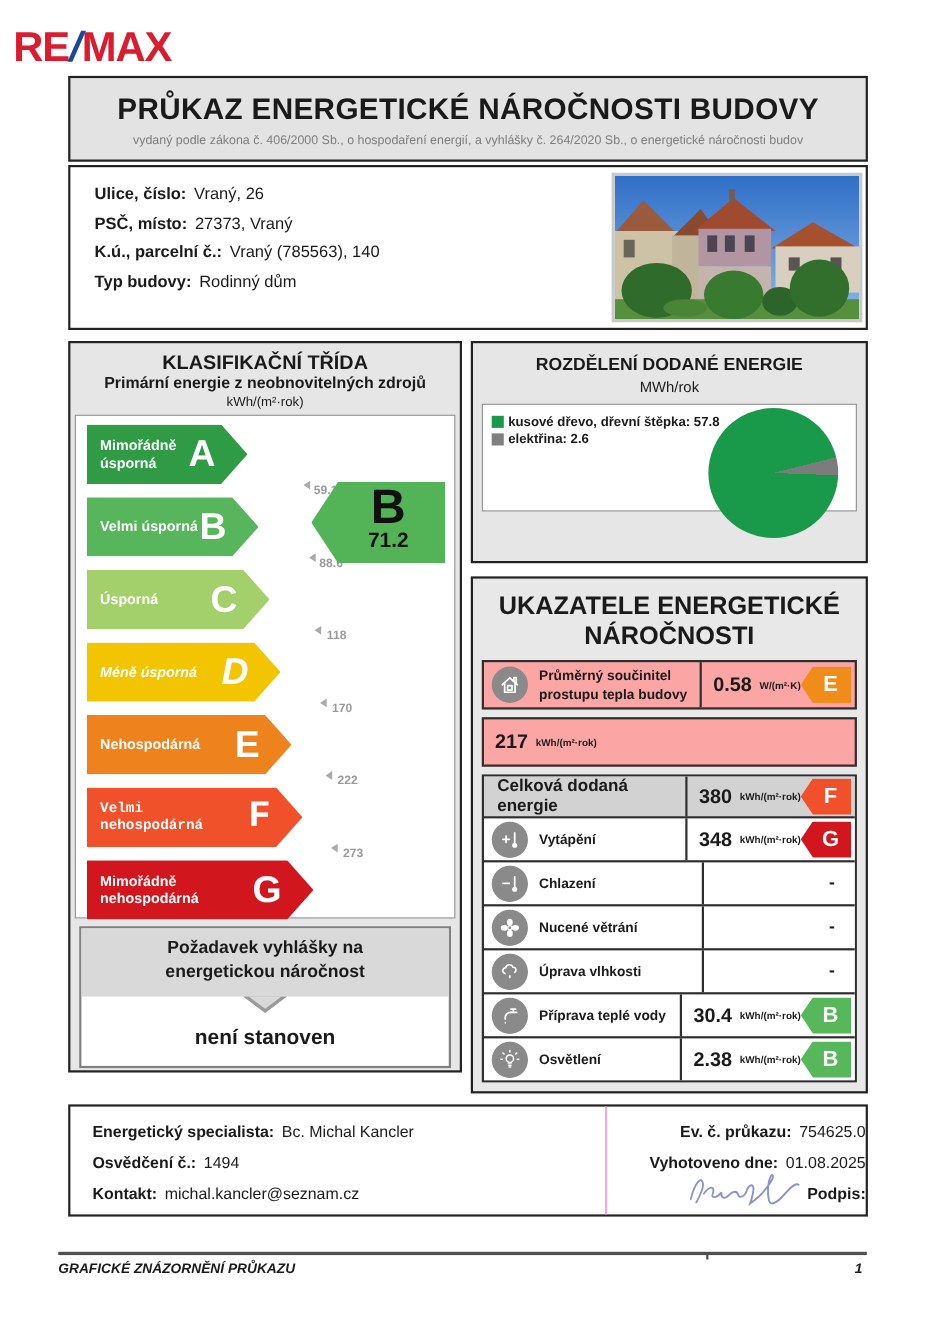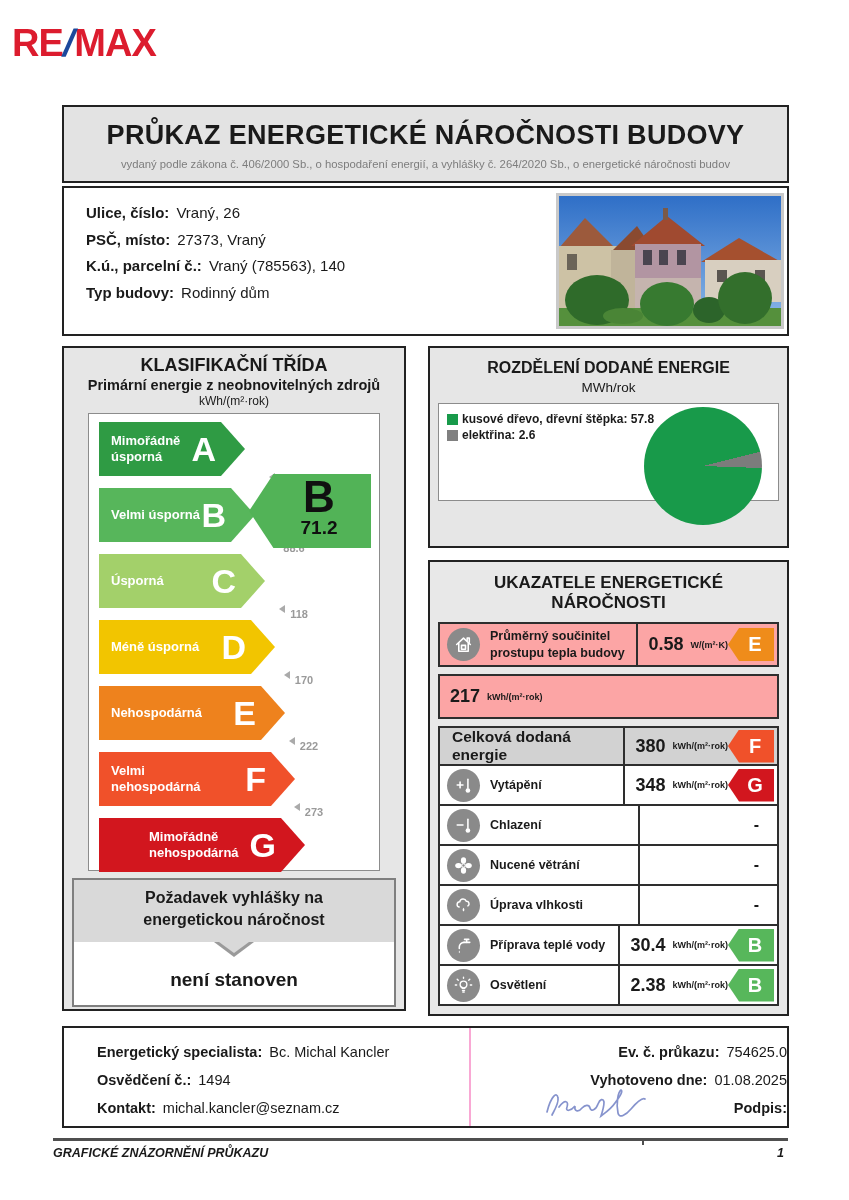--- a/index.html
+++ b/index.html
@@ -2,55 +2,55 @@
 <html><head>
 <meta charset="utf-8">
 <style>
   * { margin:0; padding:0; box-sizing:border-box; }
   html,body { width:849px; height:1200px; background:#fff; font-family:"Liberation Sans", sans-serif; color:#1a1a1a; position:relative; }
 
   .logo { position:absolute; left:12px; top:22px; font-size:38px; font-weight:bold; letter-spacing:-1px; }
   .logo .re, .logo .max { color:#dc1c2e; }
   .logo .slash { color:#1b489c; display:inline-block; transform:skewX(-14deg); margin:0 1px; }
 
-  .main { position:absolute; left:62px; top:105px; width:727px; }
+  .main { position:absolute; left:62px; top:69px; width:727px; }
 
   .title-box { background:#e3e3e3; border:2px solid #222; text-align:center; padding:13px 8px 11px; }
   .doc-title { font-size:27px; font-weight:bold; letter-spacing:.3px; }
   .doc-subtitle { font-size:11.3px; font-weight:normal; color:#7d7d7d; margin-top:7px; }
 
   .info-box { margin-top:3px; border:2px solid #222; background:#fff; position:relative; height:150px; padding:12px 0 0 22px; }
   .info-row { font-size:15px; line-height:26.5px; white-space:nowrap; }
   .info-label { font-weight:bold; }
   .info-value { margin-left:7px; }
   .area-unit { font-weight:bold; margin-left:70px; }
 
   .photo { position:absolute; right:3px; top:5px; width:228px; height:136px; border:3px solid #c9c9c9; background:#fff; }
   .photo svg { display:block; width:100%; height:100%; }
 
-  .columns { display:flex; margin-top:10px; gap:22px; }
+  .columns { display:flex; margin-top:10px; gap:8px; }
   .left-col { width:358px; border:2px solid #222; background:#e6e6e6; height:665px; }
   .right-col { width:361px; display:flex; flex-direction:column; gap:12px; }
 
   .class-header { text-align:center; padding-top:7px; }
   .class-title { font-size:18px; font-weight:bold; }
   .class-subtitle { font-size:14.5px; font-weight:bold; margin-top:1px; }
   .class-unit { font-size:12px; margin-top:1px; }
 
-  .arrows-box { margin:5px 24px 0; background:#fff; border:1px solid #8c8c8c; height:458px; padding:8px 0 0 10px; position:relative; }
+  .arrows-box { margin:5px 4px 0; background:#fff; border:1px solid #8c8c8c; height:458px; padding:8px 0 0 10px; position:relative; }
 
   .cls-arrow { height:54px; color:#fff; display:flex; align-items:center;
     clip-path:polygon(0 0, calc(100% - 24px) 0, 100% 50%, calc(100% - 24px) 100%, 0 100%); }
   .cls-a { width:146px; background:#2f9b44; }
   .cls-b { width:156px; background:#57b65b; }
   .cls-c { width:166px; background:#a3d06a; }
-  .cls-d { width:176px; background:#f2c500; }
+  .cls-d { width:176px; background:#f2c500;font-style:italic; }
   .cls-e { width:186px; background:#ee821d; }
-  .cls-f { width:196px; background:#f0512a; }
-  .cls-g { width:206px; background:#d2161e;padding-left:38px; }
+  .cls-f { width:196px; background:#f0512a;font-family:Liberation Mono, monospace; }
+  .cls-g { width:206px; background:#d2161e; }
   .cls-label { font-size:13px; font-weight:bold; padding-left:12px; line-height:1.25; max-width:122px; }
   .cls-letter { font-size:34px; font-weight:bold; margin-left:auto; margin-right:29px; }
 
   .threshold { height:12px; display:flex; align-items:center; font-size:11px; color:#9a9a9a; font-weight:bold;flex-direction:column; }
   .t0{margin-left:100px}.t1{margin-left:110px}.t2{margin-left:120px}.t3{margin-left:130px}.t4{margin-left:140px}.t5{margin-left:150px}
   .th-line { width:30px; height:2px; background:#aaa; position:relative; margin-right:7px; }
   .th-line::before { content:""; position:absolute; left:-2px; top:-3px; border-top:4px solid transparent; border-bottom:4px solid transparent; border-right:6px solid #aaa; }
 
   .marker { position:absolute; right:8px; top:60px; width:122px; height:74px; background:#52b357;
     clip-path:polygon(0 50%, 20% 0, 100% 0, 100% 100%, 20% 100%); text-align:center; padding-left:18px; }
@@ -71,42 +71,42 @@
   .pie-inner { margin:8px; background:#fff; border:1px solid #8c8c8c; height:98px; position:relative; }
   .legend { position:absolute; left:8px; top:7px; }
   .legend-item { font-size:12px; font-weight:bold; line-height:16px; display:flex; align-items:center; }
   .legend-swatch { width:11px; height:11px; margin-right:4px; flex:none; }
   .sw-wood { background:#189a4a; }
   .sw-elec { background:#808080; }
   .pie { position:absolute; right:16px; top:3px; width:118px; height:118px; border-radius:50%;
     background:conic-gradient(#189a4a 0deg 76deg, #7c7c7c 76deg 92deg, #189a4a 92deg 360deg); }
 
   .ind-box { border:2px solid #222; background:#e8e8e8; flex:1; padding:6px 8px 8px; }
-  .ind-title { text-align:center; font-size:17px; font-weight:bold; margin:5px 0 9px; }
+  .ind-title { text-align:center; font-size:23px; font-weight:bold; margin:5px 0 9px; }
   .ind-row { border:2px solid #2e2e2e; background:#fca5a5; height:45px; display:flex; align-items:center; margin-bottom:7px; }
   .ind-label-area { width:200px; align-self:stretch; display:flex; align-items:center; border-right:2px solid #2e2e2e; }
   .icon-circle { width:33px; height:33px; border-radius:50%; background:#8a8a8a; margin-left:7px; flex:none; display:flex; align-items:center; justify-content:center; }
   .ind-label { font-size:12.5px; font-weight:bold; margin-left:10px; line-height:1.3; }
   .ind-value-area { flex:1; align-self:stretch; display:flex; align-items:center; padding-left:10px; }
   .ind-value { font-size:18px; font-weight:bold; }
   .ind-unit { font-size:9px; font-weight:bold; margin-left:7px; }
   .badge { margin-left:auto; margin-right:3px; width:46px; height:33px; color:#fff; font-weight:bold; font-size:20px;
     display:flex; align-items:center; justify-content:center; padding-left:8px;
     clip-path:polygon(0 50%, 24% 0, 100% 0, 100% 100%, 24% 100%); }
   .badge-E { background:#ef8c1a; } .badge-F { background:#f0512a; } .badge-G { background:#d2161e; } .badge-B { background:#57b75b; }
   .dash { margin-left:auto; margin-right:18px; font-size:16px; font-weight:bold; }
 
   .ind-table { border:2px solid #2e2e2e; background:#fff; }
   .t-row { display:flex; align-items:center; height:40px; background:#fff; }
   .t-row + .t-row { border-top:2px solid #2e2e2e; }
   .t-row.total { background:#d2d2d2; height:36px; }
   .total-label { font-size:15.5px; font-weight:bold; margin-left:12px; }
 
   .cert-box { margin-top:10px; border:2px solid #222; background:#fff; display:flex; height:102px; }
-  .cert-left { width:392px; padding:10px 0 0 20px;margin-left:13px; }
+  .cert-left { width:486px; padding:10px 0 0 20px; }
   .cert-right { flex:1; border-left:2px solid #f9a8d4; padding:10px 0 0 16px; position:relative;text-align:right; }
   .cert-row { font-size:14.5px; line-height:28px; white-space:nowrap; }
   .cert-label { font-weight:bold; }
   .cert-value { margin-left:7px; }
   .signature { position:absolute; left:70px; top:56px; }
 
   .footer { position:absolute; left:53px; top:1138px; width:735px; }
   .footer-line { border-top:3px solid #4f4f4f; position:relative; }
   .footer-tick { position:absolute; left:589px; top:-1px; width:2px; height:5px; background:#4f4f4f; }
   .footer-text { display:flex; justify-content:space-between; font-style:italic; font-weight:bold; font-size:12.5px; margin-top:5px; padding-right:4px; }

